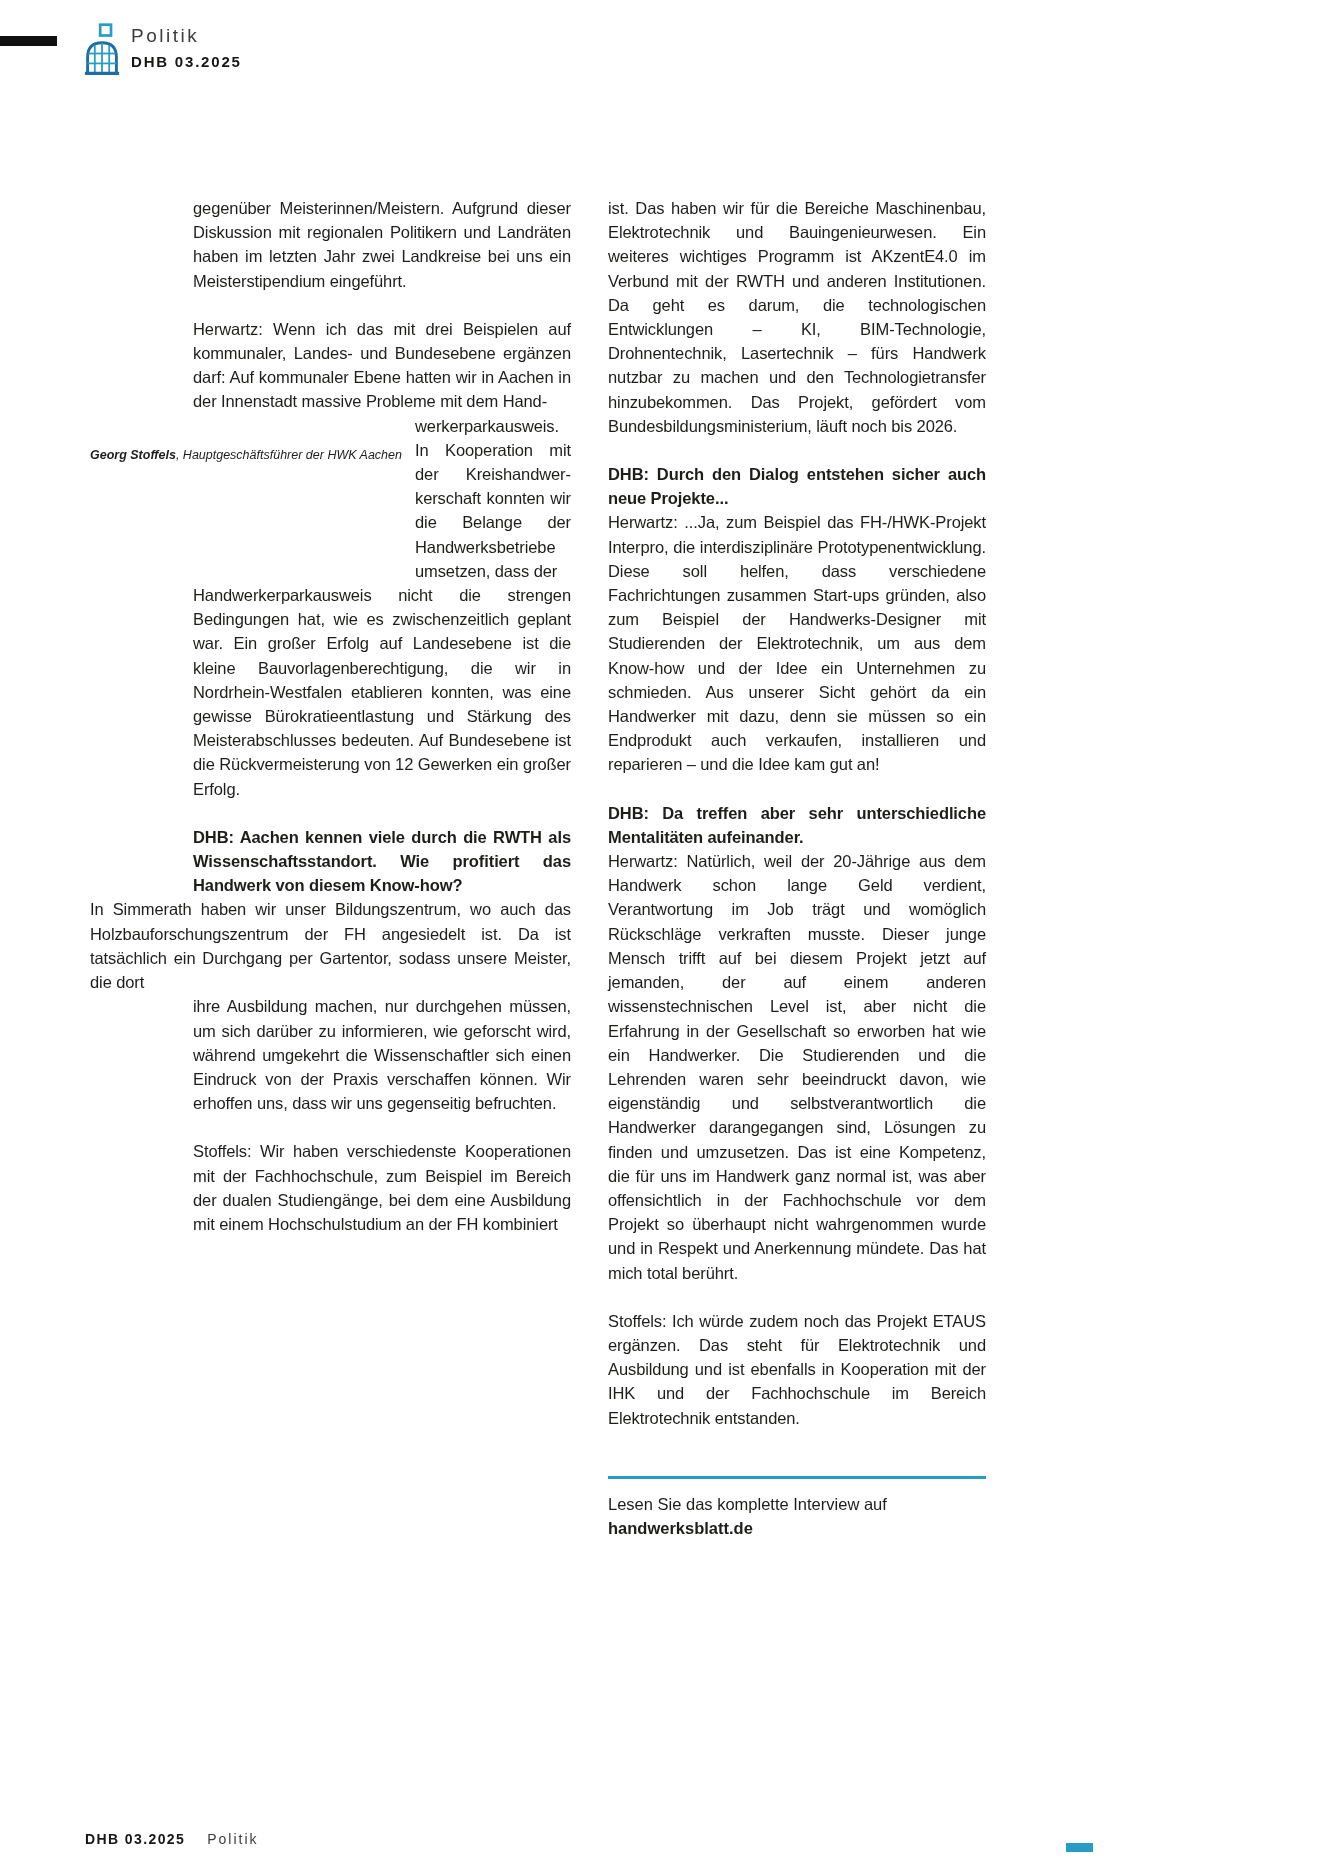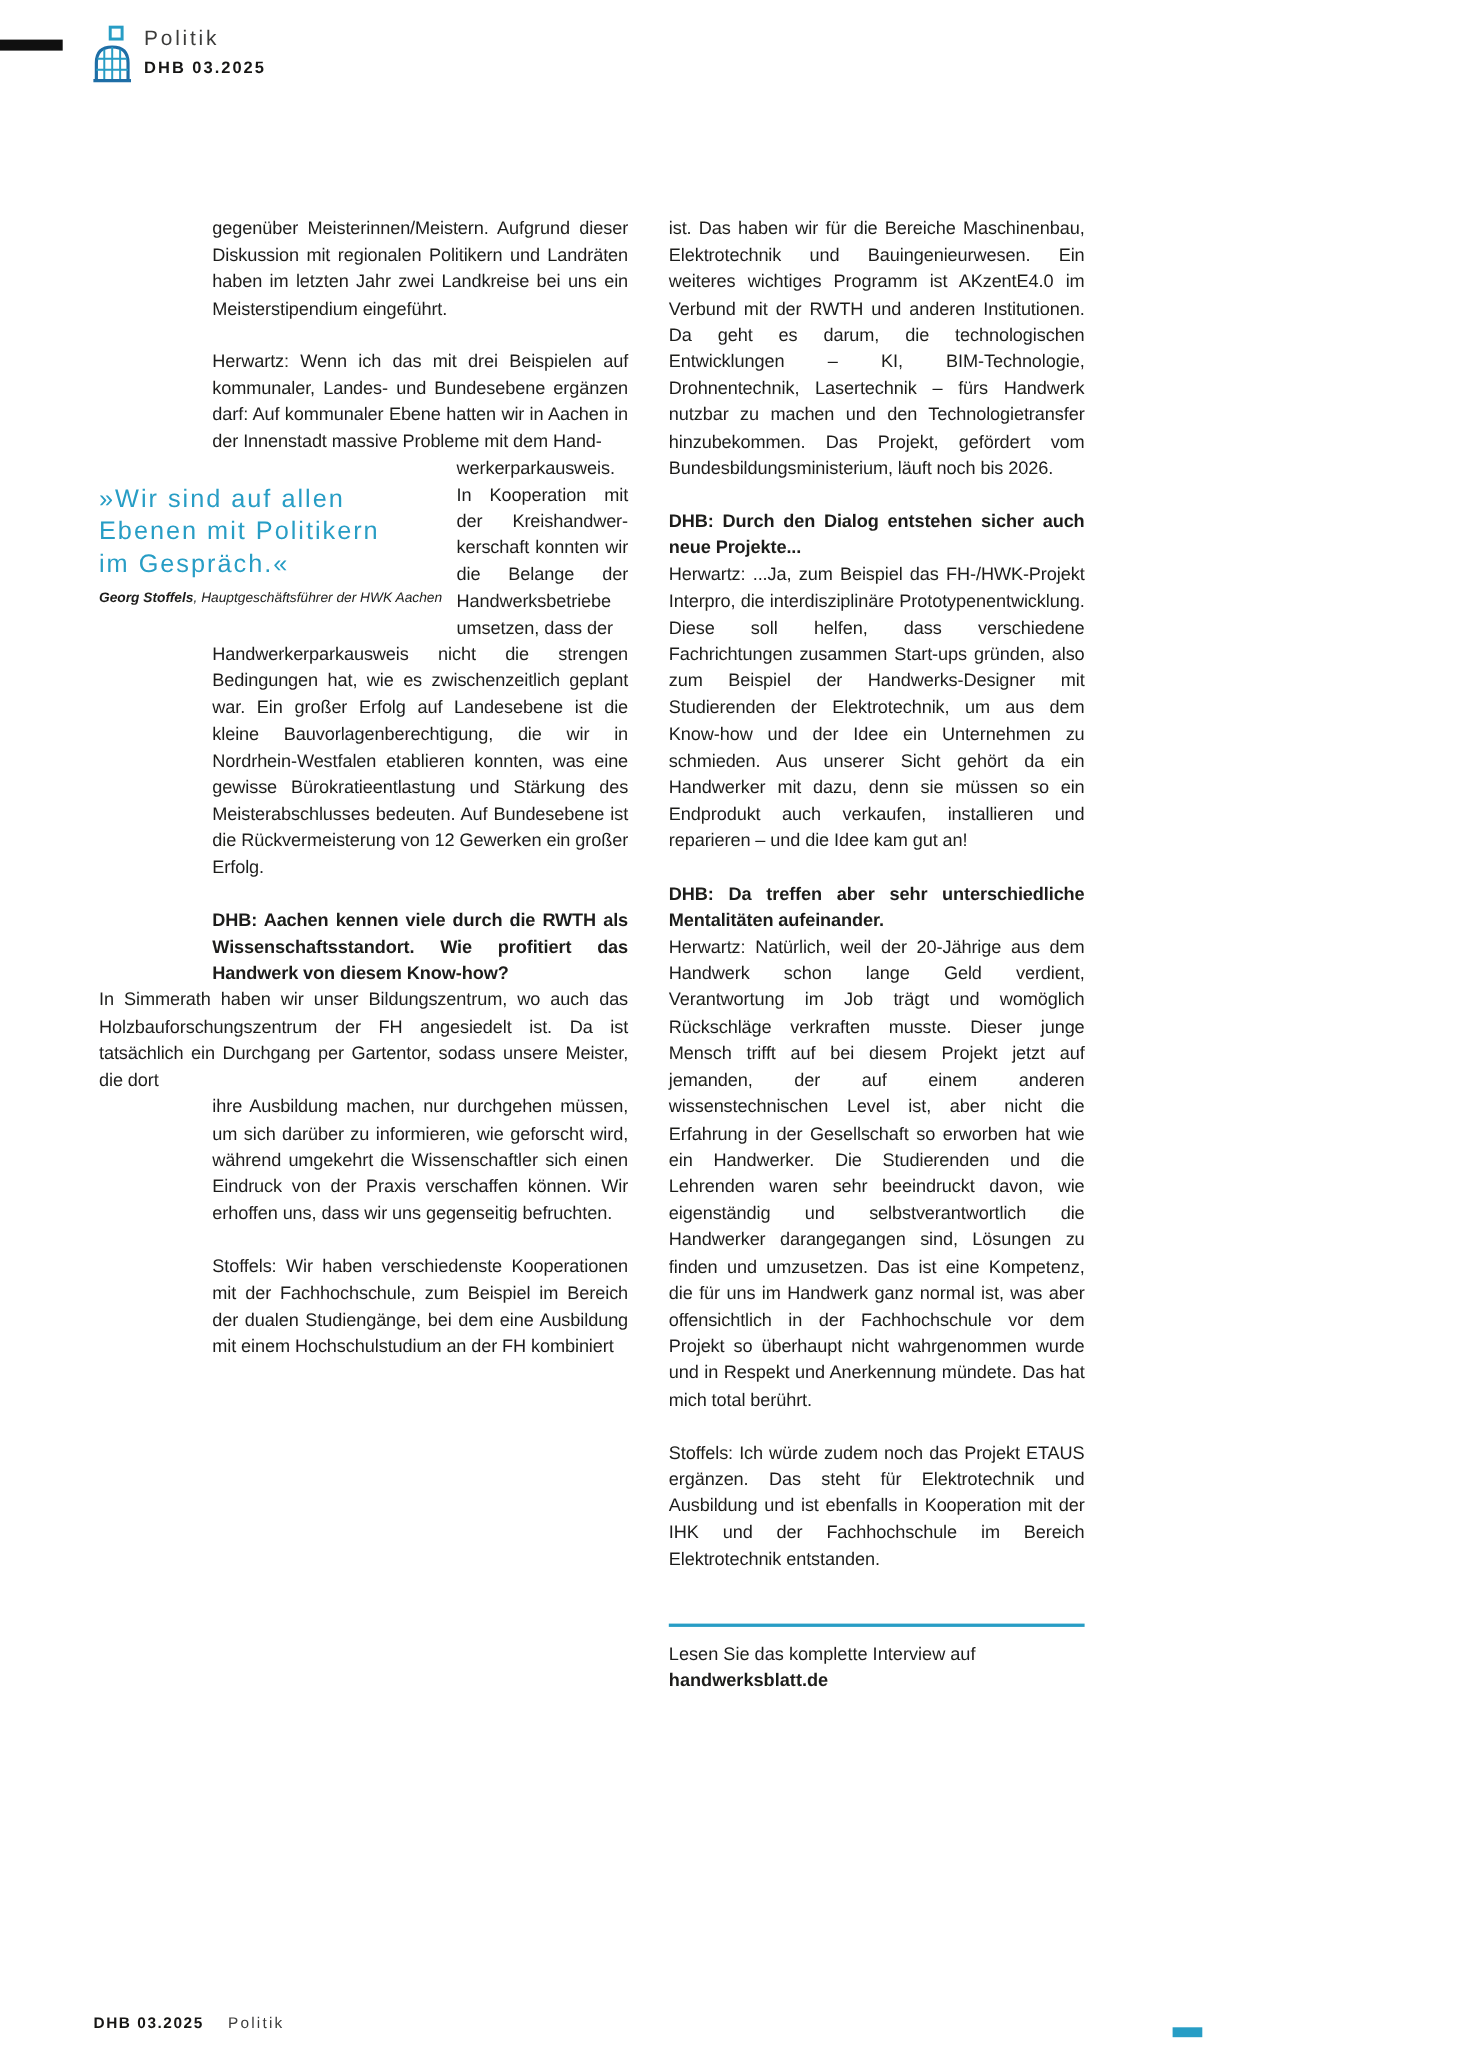--- a/index.html
+++ b/index.html
@@ -79,23 +79,20 @@
 </header>
 
 <main class="content">
 
   <div class="col">
     <p class="para">gegenüber Meisterinnen/Meistern. Aufgrund dieser Diskussion mit regionalen Politikern und Landräten haben im letzten Jahr zwei Landkreise bei uns ein Meisterstipendium eingeführt.</p>
     <p class="para gap-top">Herwartz: Wenn ich das mit drei Beispielen auf kommunaler, Landes- und Bundesebene ergänzen darf: Auf kommunaler Ebene hatten wir in Aachen in der Innenstadt massive Probleme mit dem Hand-</p>
 
     <div class="pq-row">
       <div class="pq-block">
-        <div class="pq-text">»Wir sind auf allen
-Ebenen mit Politikern
-im Gespräch.«</div>
         <div class="pq-attr"><span class="pq-name">Georg Stoffels</span><span>, Hauptgeschäftsführer der HWK Aachen</span></div>
       </div>
       <p class="para narrow">werkerparkausweis. In Kooperation mit der Kreishandwer­kerschaft konnten wir die Belange der Handwerksbetriebe umsetzen, dass der</p>
     </div>
 
     <p class="para">Handwerkerparkausweis nicht die strengen Bedingungen hat, wie es zwischenzeitlich geplant war. Ein großer Erfolg auf Landesebene ist die kleine Bauvorlagenberechtigung, die wir in Nordrhein-Westfalen etablieren konnten, was eine gewisse Bürokratieentlastung und Stärkung des Meisterabschlusses bedeuten. Auf Bundesebene ist die Rückvermeisterung von 12 Gewerken ein großer Erfolg.</p>
     <p class="para q gap-top">DHB: Aachen kennen viele durch die RWTH als Wissenschaftsstandort. Wie profitiert das Handwerk von diesem Know-how?</p>
 
     <div class="pq-row">
       <p class="para narrow">In Simmerath haben wir unser Bildungs­zentrum, wo auch das Holzbaufor­schungszentrum der FH angesiedelt ist. Da ist tatsächlich ein Durchgang per Gar­tentor, sodass unse­re Meister, die dort</p>

